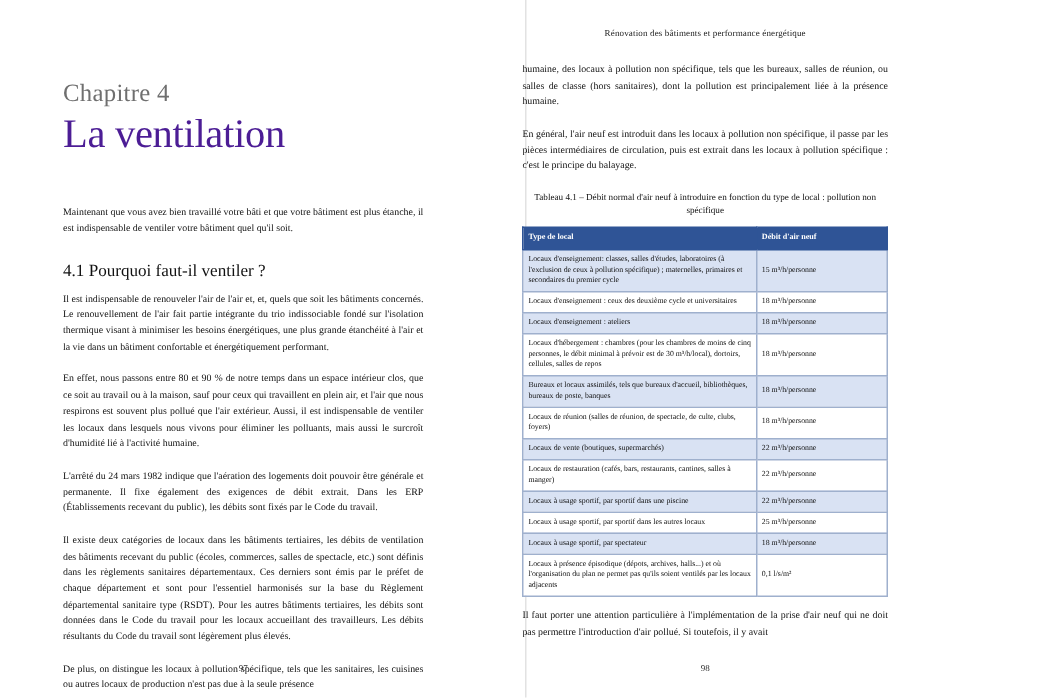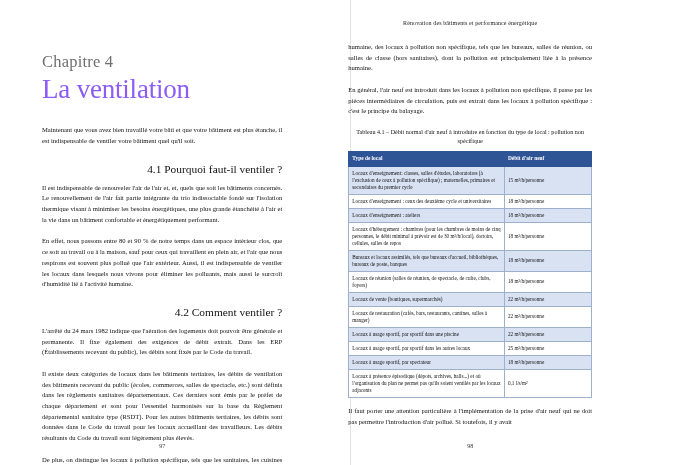--- a/index.html
+++ b/index.html
@@ -45,41 +45,40 @@
   
   .chapter-label {
     font-size: 16.5px;
     color: #6f6f6f;
     letter-spacing: 0.2px;
     margin: 22px 0 3px 0;
     font-weight: normal;
   }
   .chapter-title {
     font-size: 27px;
-    color: #8b5cf6;
+    color: #4c1d95;
     font-weight: normal;
     letter-spacing: -0.2px;
-    margin: 0 0 22px 0;
+    margin: 0 0 34px 0;
     line-height: 1.05;
   }
   .body-text {
     font-size: 6.6px;
     line-height: 1.62;
     text-align: justify;
     margin: 0 0 11px 0;
     color: #111;
     hyphens: auto;
   }
   h2.sec {
     font-size: 11.4px;
     font-weight: normal;
     color: #111;
     margin: 16px 0 7px 0;
     line-height: 1.15;
-    text-align: right;
   }
   h3.subsec {
     font-size: 9.2px;
     font-weight: normal;
     color: #111;
     margin: 13px 0 7px 0;
     line-height: 1.15;
   }
   .folio {
     position: absolute;
@@ -153,21 +152,20 @@
   <div class="page page-left">
     <div class="chapter-label">Chapitre 4</div>
     <div class="chapter-title">La ventilation</div>
 
     <p class="body-text">Maintenant que vous avez bien travaillé votre bâti et que votre bâtiment est plus étanche, il est indispensable de ventiler votre bâtiment quel qu'il soit.</p>
 
     <h2 class="sec">4.1  Pourquoi faut-il ventiler ?</h2>
     <p class="body-text">Il est indispensable de renouveler l'air de l'air et, et, quels que soit les bâtiments concernés. Le renouvellement de l'air fait partie intégrante du trio indissociable fondé sur l'isolation thermique visant à minimiser les besoins énergétiques, une plus grande étanchéité à l'air et la vie dans un bâtiment confortable et énergétiquement performant.</p>
     <p class="body-text">En effet, nous passons entre 80 et 90 % de notre temps dans un espace intérieur clos, que ce soit au travail ou à la maison, sauf pour ceux qui travaillent en plein air, et l'air que nous respirons est souvent plus pollué que l'air extérieur. Aussi, il est indispensable de ventiler les locaux dans lesquels nous vivons pour éliminer les polluants, mais aussi le surcroît d'humidité lié à l'activité humaine.</p>
 
-    <h2 class="sec">4.2  Comment ventiler ?</h2>
     <p class="body-text">L'arrêté du 24 mars 1982 indique que l'aération des logements doit pouvoir être générale et permanente. Il fixe également des exigences de débit extrait. Dans les ERP (Établissements recevant du public), les débits sont fixés par le Code du travail.</p>
     <p class="body-text">Il existe deux catégories de locaux dans les bâtiments tertiaires, les débits de ventilation des bâtiments recevant du public (écoles, commerces, salles de spectacle, etc.) sont définis dans les règlements sanitaires départementaux. Ces derniers sont émis par le préfet de chaque département et sont pour l'essentiel harmonisés sur la base du Règlement départemental sanitaire type (RSDT). Pour les autres bâtiments tertiaires, les débits sont données dans le Code du travail pour les locaux accueillant des travailleurs. Les débits résultants du Code du travail sont légèrement plus élevés.</p>
     <p class="body-text">De plus, on distingue les locaux à pollution spécifique, tels que les sanitaires, les cuisines ou autres locaux de production n'est pas due à la seule présence</p>
 
     <div class="folio">97</div>
   </div>
 
   <div class="gutter"></div>
 
   <div class="page page-right">

